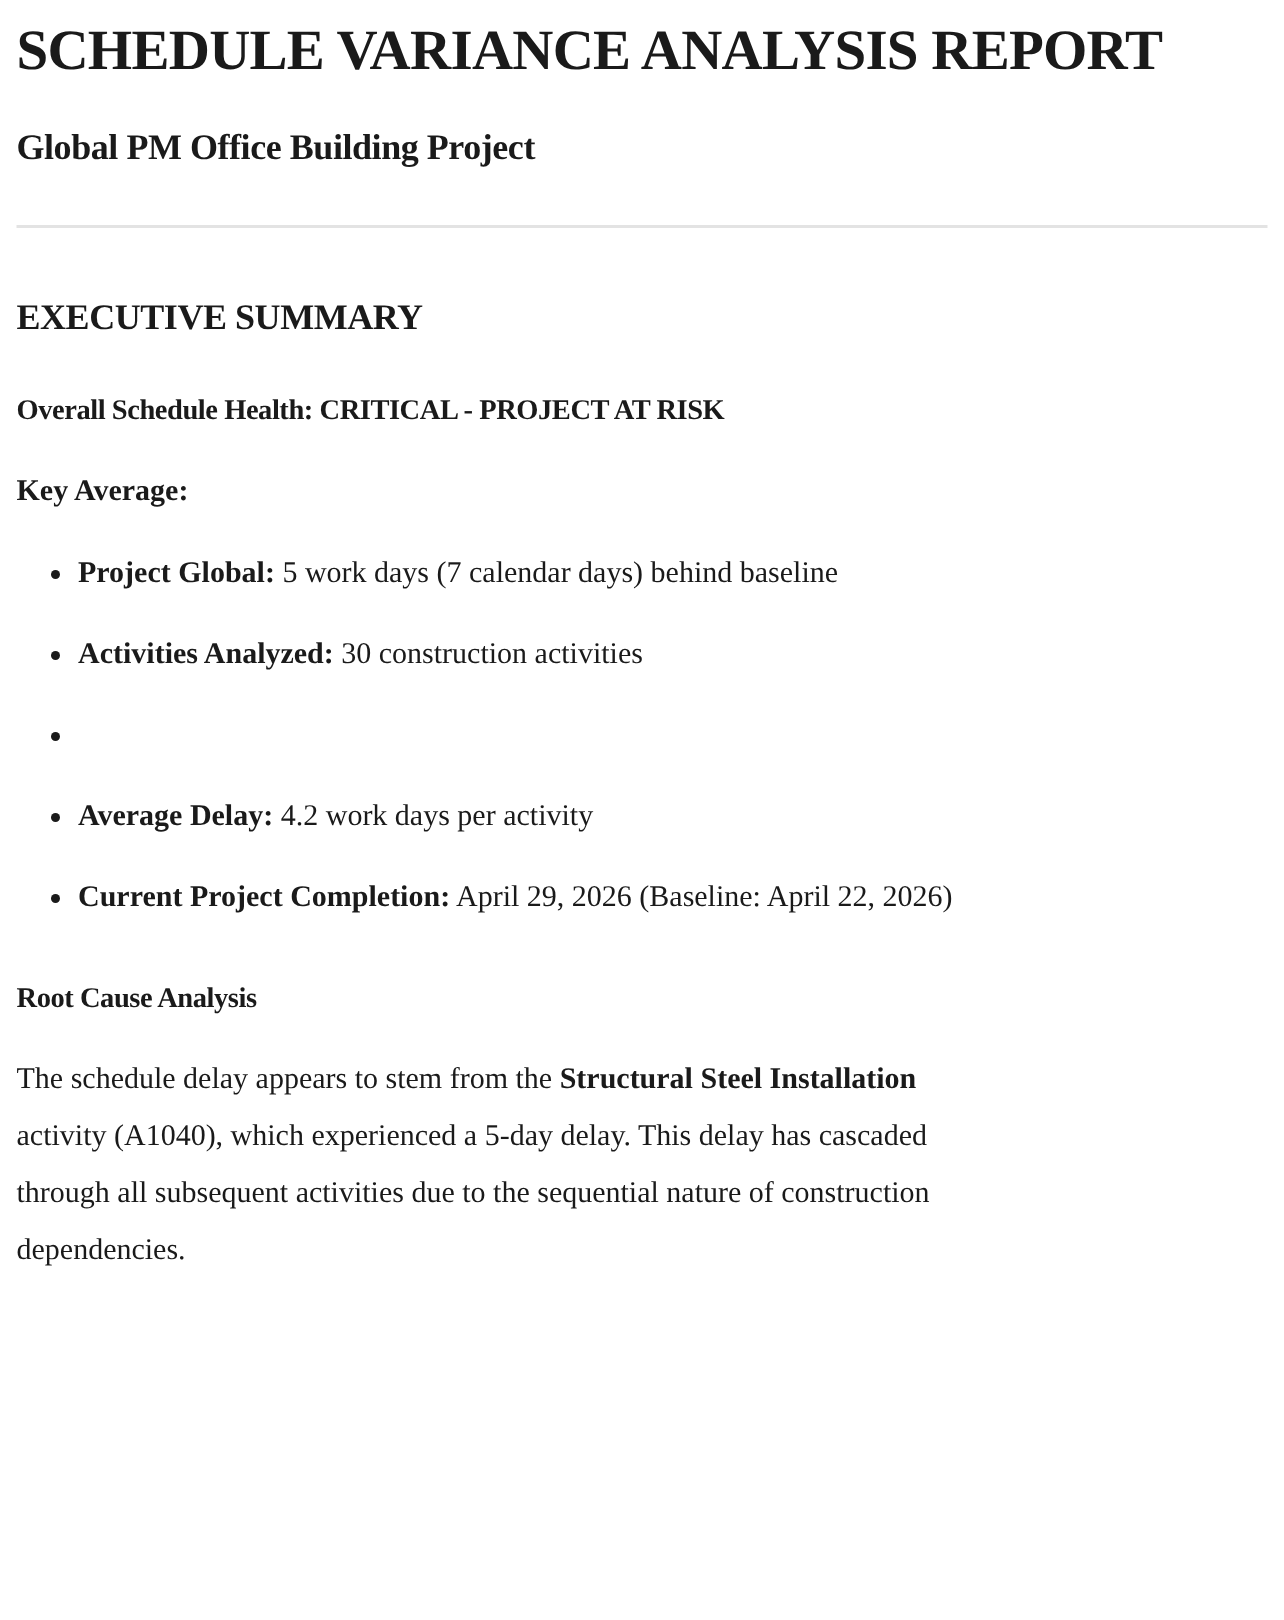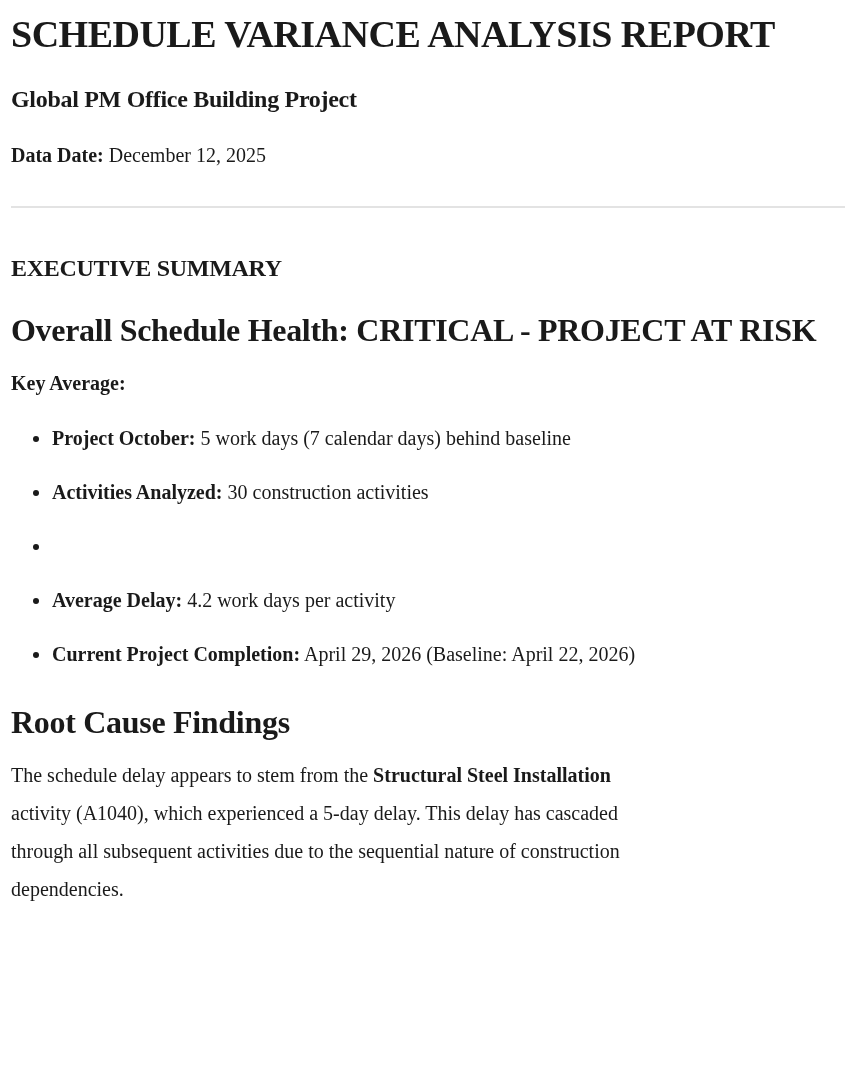--- a/index.html
+++ b/index.html
@@ -22,21 +22,21 @@
   }
   h2 {
     font-size: 24px;
     line-height: 38px;
     font-weight: bold;
     letter-spacing: -0.3px;
     margin: 0 0 18px 0;
   }
   h2.section { margin-top: 41px; }
   h3 {
-    font-size: 32px;
+    font-size: 19px;
     line-height: 34px;
     font-weight: bold;
     letter-spacing: -0.3px;
     margin: 26px 0 17px 0;
   }
   h3.root-cause { margin-top: 34px; }
   .meta-block { margin-top: 18px; }
   p.meta-line { margin: 0; line-height: 38px; }
   hr.divider {
     border: 0;
@@ -66,35 +66,34 @@
   strong { font-weight: bold; }
 </style>
 </head>
 <body>
 
 <h1>SCHEDULE VARIANCE ANALYSIS REPORT</h1>
 
 <h2>Global PM Office Building Project</h2>
 
 <div class="meta-block">
-  <p class="meta-line"><strong>Data Date:</strong><span> December 12, 2025</span></p>
 </div>
 
 <hr class="divider">
 
 <h2 class="section">EXECUTIVE SUMMARY</h2>
 
 <h3>Overall Schedule Health: CRITICAL - PROJECT AT RISK</h3>
 
 <p class="key-findings">Key Average:</p>
 
 <ul class="findings">
-  <li><strong>Project October:</strong><span> 5 work days (7 calendar days) behind baseline</span></li>
+  <li><strong>Project Global:</strong><span> 5 work days (7 calendar days) behind baseline</span></li>
   <li><strong>Activities Analyzed:</strong><span> 30 construction activities</span></li>
   <li><span></span>
   </li>
   <li><strong>Average Delay:</strong><span> 4.2 work days per activity</span></li>
   <li><strong>Current Project Completion:</strong><span> April 29, 2026 (Baseline: April 22, 2026)</span></li>
 </ul>
 
-<h3 class="root-cause">Root Cause Findings</h3>
+<h3 class="root-cause">Root Cause Analysis</h3>
 
 <p class="body-para"><span>The schedule delay appears to stem from the </span><strong>Structural Steel Installation</strong><span> activity (A1040), which experienced a 5-day delay. This delay has cascaded through all subsequent activities due to the sequential nature of construction dependencies.</span></p>
 
 </body></html>

